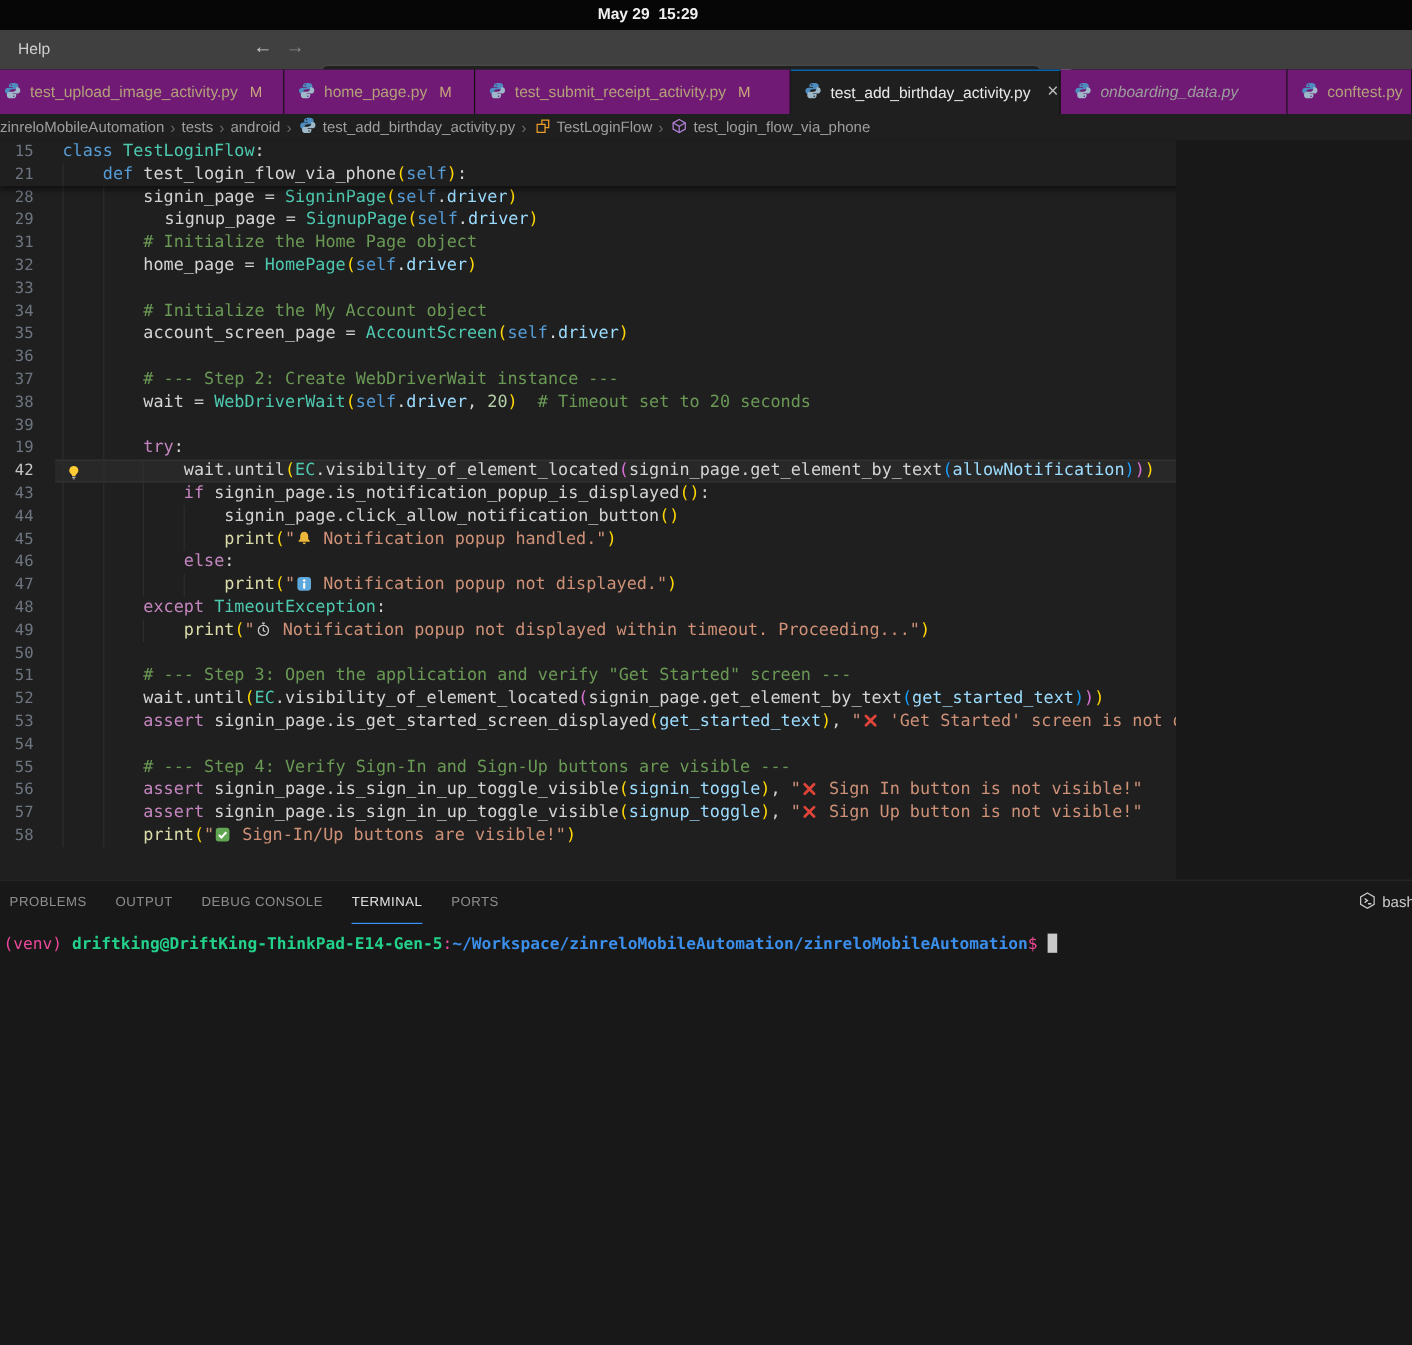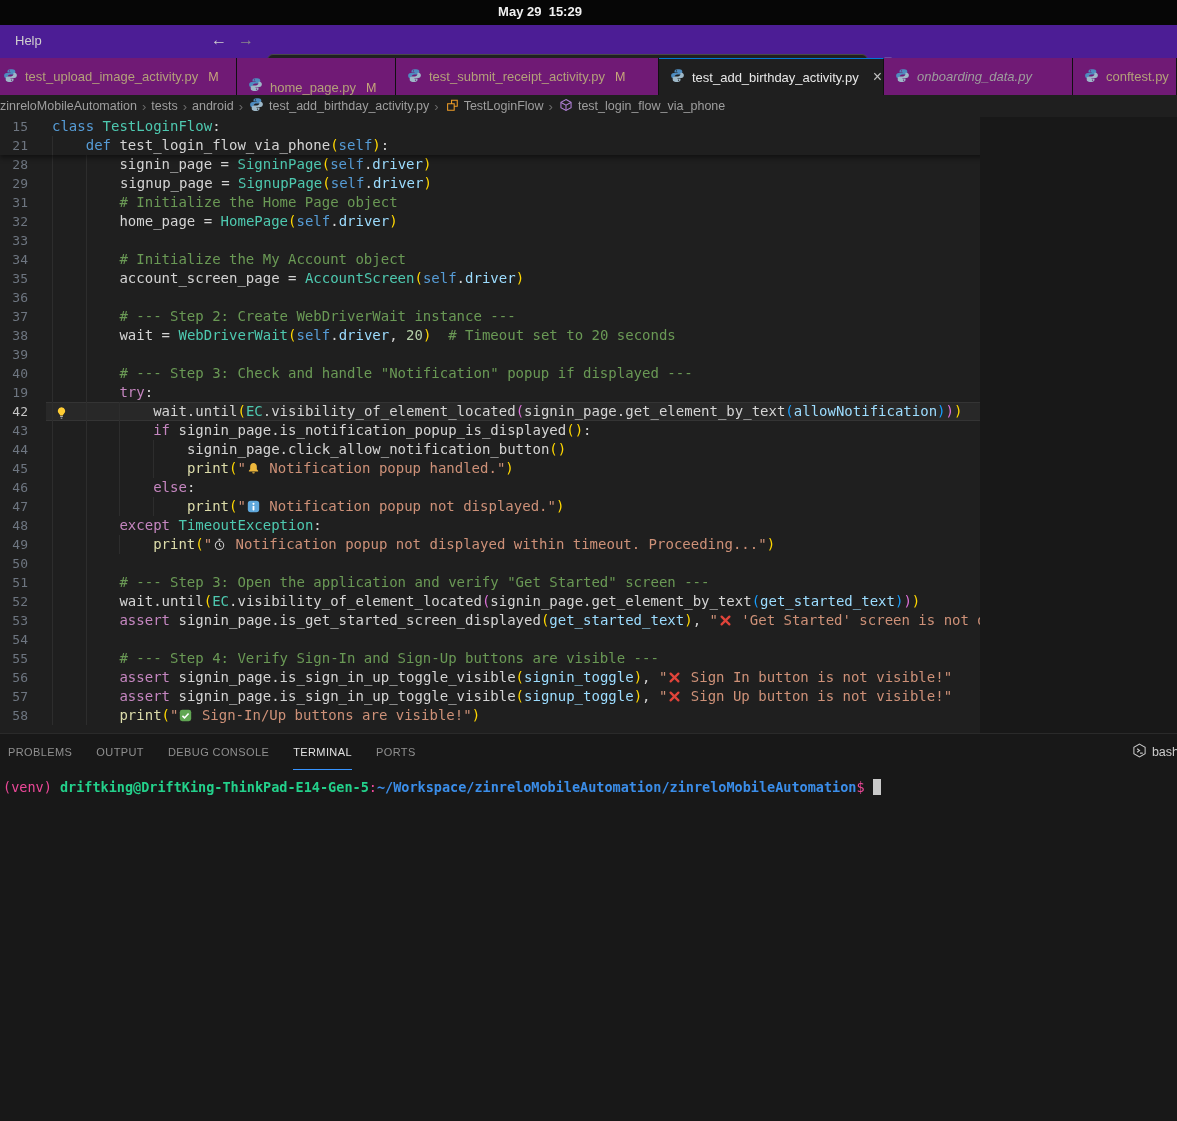--- a/index.html
+++ b/index.html
@@ -5,21 +5,21 @@
   html,body{margin:0;padding:0;background:#181818;}
   body{width:1177px;height:1121px;position:relative;overflow:hidden;
        font-family:"Liberation Sans",sans-serif;-webkit-font-smoothing:antialiased;}
 
   
   #gnome-bar{position:absolute;left:0;top:0;width:1177px;height:25px;background:#060606;}
   #gnome-clock{position:absolute;left:540px;top:4px;transform:translateX(-50%);
     color:#f1f1f1;font-size:13px;font-weight:700;white-space:pre;}
 
   
-  #titlebar{position:absolute;left:0;top:25px;width:1177px;height:33px;background:#4c1d95;}
+  #titlebar{position:absolute;left:0;top:25px;width:1177px;height:33px;background:#404040;}
   #menu-help{position:absolute;left:11px;top:8px;color:#cfcfcf;font-size:13px;padding:0 4px;}
   #nav-back{position:absolute;left:211px;top:6px;color:#cfcfcf;font-size:16px;}
   #nav-fwd{position:absolute;left:238px;top:6px;color:#8a8a8a;font-size:16px;}
   #cmd-center{position:absolute;left:267px;top:29px;width:601px;height:24px;background:#202020;
     border:1px solid #484848;border-radius:6px;display:flex;align-items:center;justify-content:center;
     box-sizing:border-box;color:#b6b6b6;font-size:13px;gap:6px;}
   #copilot{position:absolute;left:877px;top:29px;display:flex;align-items:center;gap:2px;height:24px;}
 
   
   #tabbar{position:absolute;left:0;top:58px;width:1177px;height:37px;background:#181818;display:flex;}
@@ -104,21 +104,21 @@
 
 <div id="tabbar">
     <div class="tab modified" style="width: 237px; padding-left: 2px;">
       <span class="tok-icon"><svg width="15" height="15" viewBox="0 0 16 16">
           <path fill="#4e8cbf" d="M7.9 1.2c-1.9 0-3.1.9-3.1 2.3v1.4h3.3v.5H3.9c-1.6 0-2.7 1.2-2.7 2.8 0 1.7 1.1 2.8 2.6 2.8h1.1V9.6c0-1.5 1.3-2.7 2.8-2.7h3.1c1.3 0 2.3-1 2.3-2.3V3.5c0-1.4-1.5-2.3-3.2-2.3zm-1 1.1c.4 0 .7.3.7.7s-.3.7-.7.7-.7-.3-.7-.7.3-.7.7-.7z"></path>
           <path fill="#9db8c8" d="M8.1 14.8c1.9 0 3.1-.9 3.1-2.3v-1.4H7.9v-.5h4.2c1.6 0 2.7-1.2 2.7-2.8 0-1.7-1.1-2.8-2.6-2.8h-1.1v1.4c0 1.5-1.3 2.7-2.8 2.7H5.2c-1.3 0-2.3 1-2.3 2.3v1.1c0 1.4 1.5 2.3 3.2 2.3zm1-1.1c-.4 0-.7-.3-.7-.7s.3-.7.7-.7.7.3.7.7-.3.7-.7.7z"></path>
         </svg></span>
       <span class="fname">test_upload_image_activity.py</span>
       <span class="mbadge">M</span>
     </div>
-    <div class="tab modified" style="width: 159px; padding-left: 10px; align-items: flex-end;">
+    <div class="tab modified" style="width: 159px; padding-left: 10px;">
       <span class="tok-icon"><svg width="15" height="15" viewBox="0 0 16 16">
           <path fill="#4e8cbf" d="M7.9 1.2c-1.9 0-3.1.9-3.1 2.3v1.4h3.3v.5H3.9c-1.6 0-2.7 1.2-2.7 2.8 0 1.7 1.1 2.8 2.6 2.8h1.1V9.6c0-1.5 1.3-2.7 2.8-2.7h3.1c1.3 0 2.3-1 2.3-2.3V3.5c0-1.4-1.5-2.3-3.2-2.3zm-1 1.1c.4 0 .7.3.7.7s-.3.7-.7.7-.7-.3-.7-.7.3-.7.7-.7z"></path>
           <path fill="#9db8c8" d="M8.1 14.8c1.9 0 3.1-.9 3.1-2.3v-1.4H7.9v-.5h4.2c1.6 0 2.7-1.2 2.7-2.8 0-1.7-1.1-2.8-2.6-2.8h-1.1v1.4c0 1.5-1.3 2.7-2.8 2.7H5.2c-1.3 0-2.3 1-2.3 2.3v1.1c0 1.4 1.5 2.3 3.2 2.3zm1-1.1c-.4 0-.7-.3-.7-.7s.3-.7.7-.7.7.3.7.7-.3.7-.7.7z"></path>
         </svg></span>
       <span class="fname">home_page.py</span>
       <span class="mbadge">M</span>
     </div>
     <div class="tab modified" style="width: 263px; padding-left: 10px;">
       <span class="tok-icon"><svg width="15" height="15" viewBox="0 0 16 16">
           <path fill="#4e8cbf" d="M7.9 1.2c-1.9 0-3.1.9-3.1 2.3v1.4h3.3v.5H3.9c-1.6 0-2.7 1.2-2.7 2.8 0 1.7 1.1 2.8 2.6 2.8h1.1V9.6c0-1.5 1.3-2.7 2.8-2.7h3.1c1.3 0 2.3-1 2.3-2.3V3.5c0-1.4-1.5-2.3-3.2-2.3zm-1 1.1c.4 0 .7.3.7.7s-.3.7-.7.7-.7-.3-.7-.7.3-.7.7-.7z"></path>
@@ -204,21 +204,21 @@
       <div class="row">
         <div class="guide" style="left: 52px;"></div>
         <div class="guide" style="left: 85.72px;"></div>
         <span class="ln">28</span>
         <span class="codetext" style="left: 119.44px;"><span class="c-w">signin_page </span><span class="c-w">= </span><span class="c-cl">SigninPage</span><span class="c-b1">(</span><span class="c-kb">self</span><span class="c-w">.</span><span class="c-p">driver</span><span class="c-b1">)</span></span>
       </div>
       <div class="row">
         <div class="guide" style="left: 52px;"></div>
         <div class="guide" style="left: 85.72px;"></div>
         <span class="ln">29</span>
-        <span class="codetext" style="left: 120px; text-align: right;"><span class="c-w">signup_page </span><span class="c-w">= </span><span class="c-cl">SignupPage</span><span class="c-b1">(</span><span class="c-kb">self</span><span class="c-w">.</span><span class="c-p">driver</span><span class="c-b1">)</span></span>
+        <span class="codetext" style="left: 137px; text-align: right;"><span class="c-w">signup_page </span><span class="c-w">= </span><span class="c-cl">SignupPage</span><span class="c-b1">(</span><span class="c-kb">self</span><span class="c-w">.</span><span class="c-p">driver</span><span class="c-b1">)</span></span>
       </div>
       <div class="row">
         <div class="guide" style="left: 52px;"></div>
         <div class="guide" style="left: 85.72px;"></div>
         <span class="ln">31</span>
         <span class="codetext" style="left: 119.44px;"><span class="c-c"># Initialize the Home Page object</span></span>
       </div>
       <div class="row">
         <div class="guide" style="left: 52px;"></div>
         <div class="guide" style="left: 85.72px;"></div>
@@ -259,26 +259,20 @@
         <div class="guide" style="left: 52px;"></div>
         <div class="guide" style="left: 85.72px;"></div>
         <span class="ln">38</span>
         <span class="codetext" style="left: 119.44px;"><span class="c-w">wait </span><span class="c-w">= </span><span class="c-cl">WebDriverWait</span><span class="c-b1">(</span><span class="c-kb">self</span><span class="c-w">.</span><span class="c-p">driver</span><span class="c-w">, </span><span class="c-n">20</span><span class="c-b1">)</span><span class="c-w">  </span><span class="c-c"># Timeout set to 20 seconds</span></span>
       </div>
       <div class="row">
         <div class="guide" style="left: 52px;"></div>
         <div class="guide" style="left: 85.72px;"></div>
         <span class="ln">39</span>
         <span class="codetext" style="left: 119.44px;"></span>
-      </div>
-      <div class="row">
-        <div class="guide" style="left: 52px;"></div>
-        <div class="guide" style="left: 85.72px;"></div>
-        <span class="ln">40</span>
-        <span class="codetext" style="left: 119.44px;"><span class="c-c"># --- Step 3: Check and handle "Notification" popup if displayed ---</span></span>
       </div>
       <div class="row">
         <div class="guide" style="left: 52px;"></div>
         <div class="guide" style="left: 85.72px;"></div>
         <span class="ln">19</span>
         <span class="codetext" style="left: 119.44px;"><span class="c-kp">try</span><span class="c-w">:</span></span>
       </div>
       <div class="row cur">
         <div class="curline"></div>
         <div class="guide" style="left: 52px;"></div>

